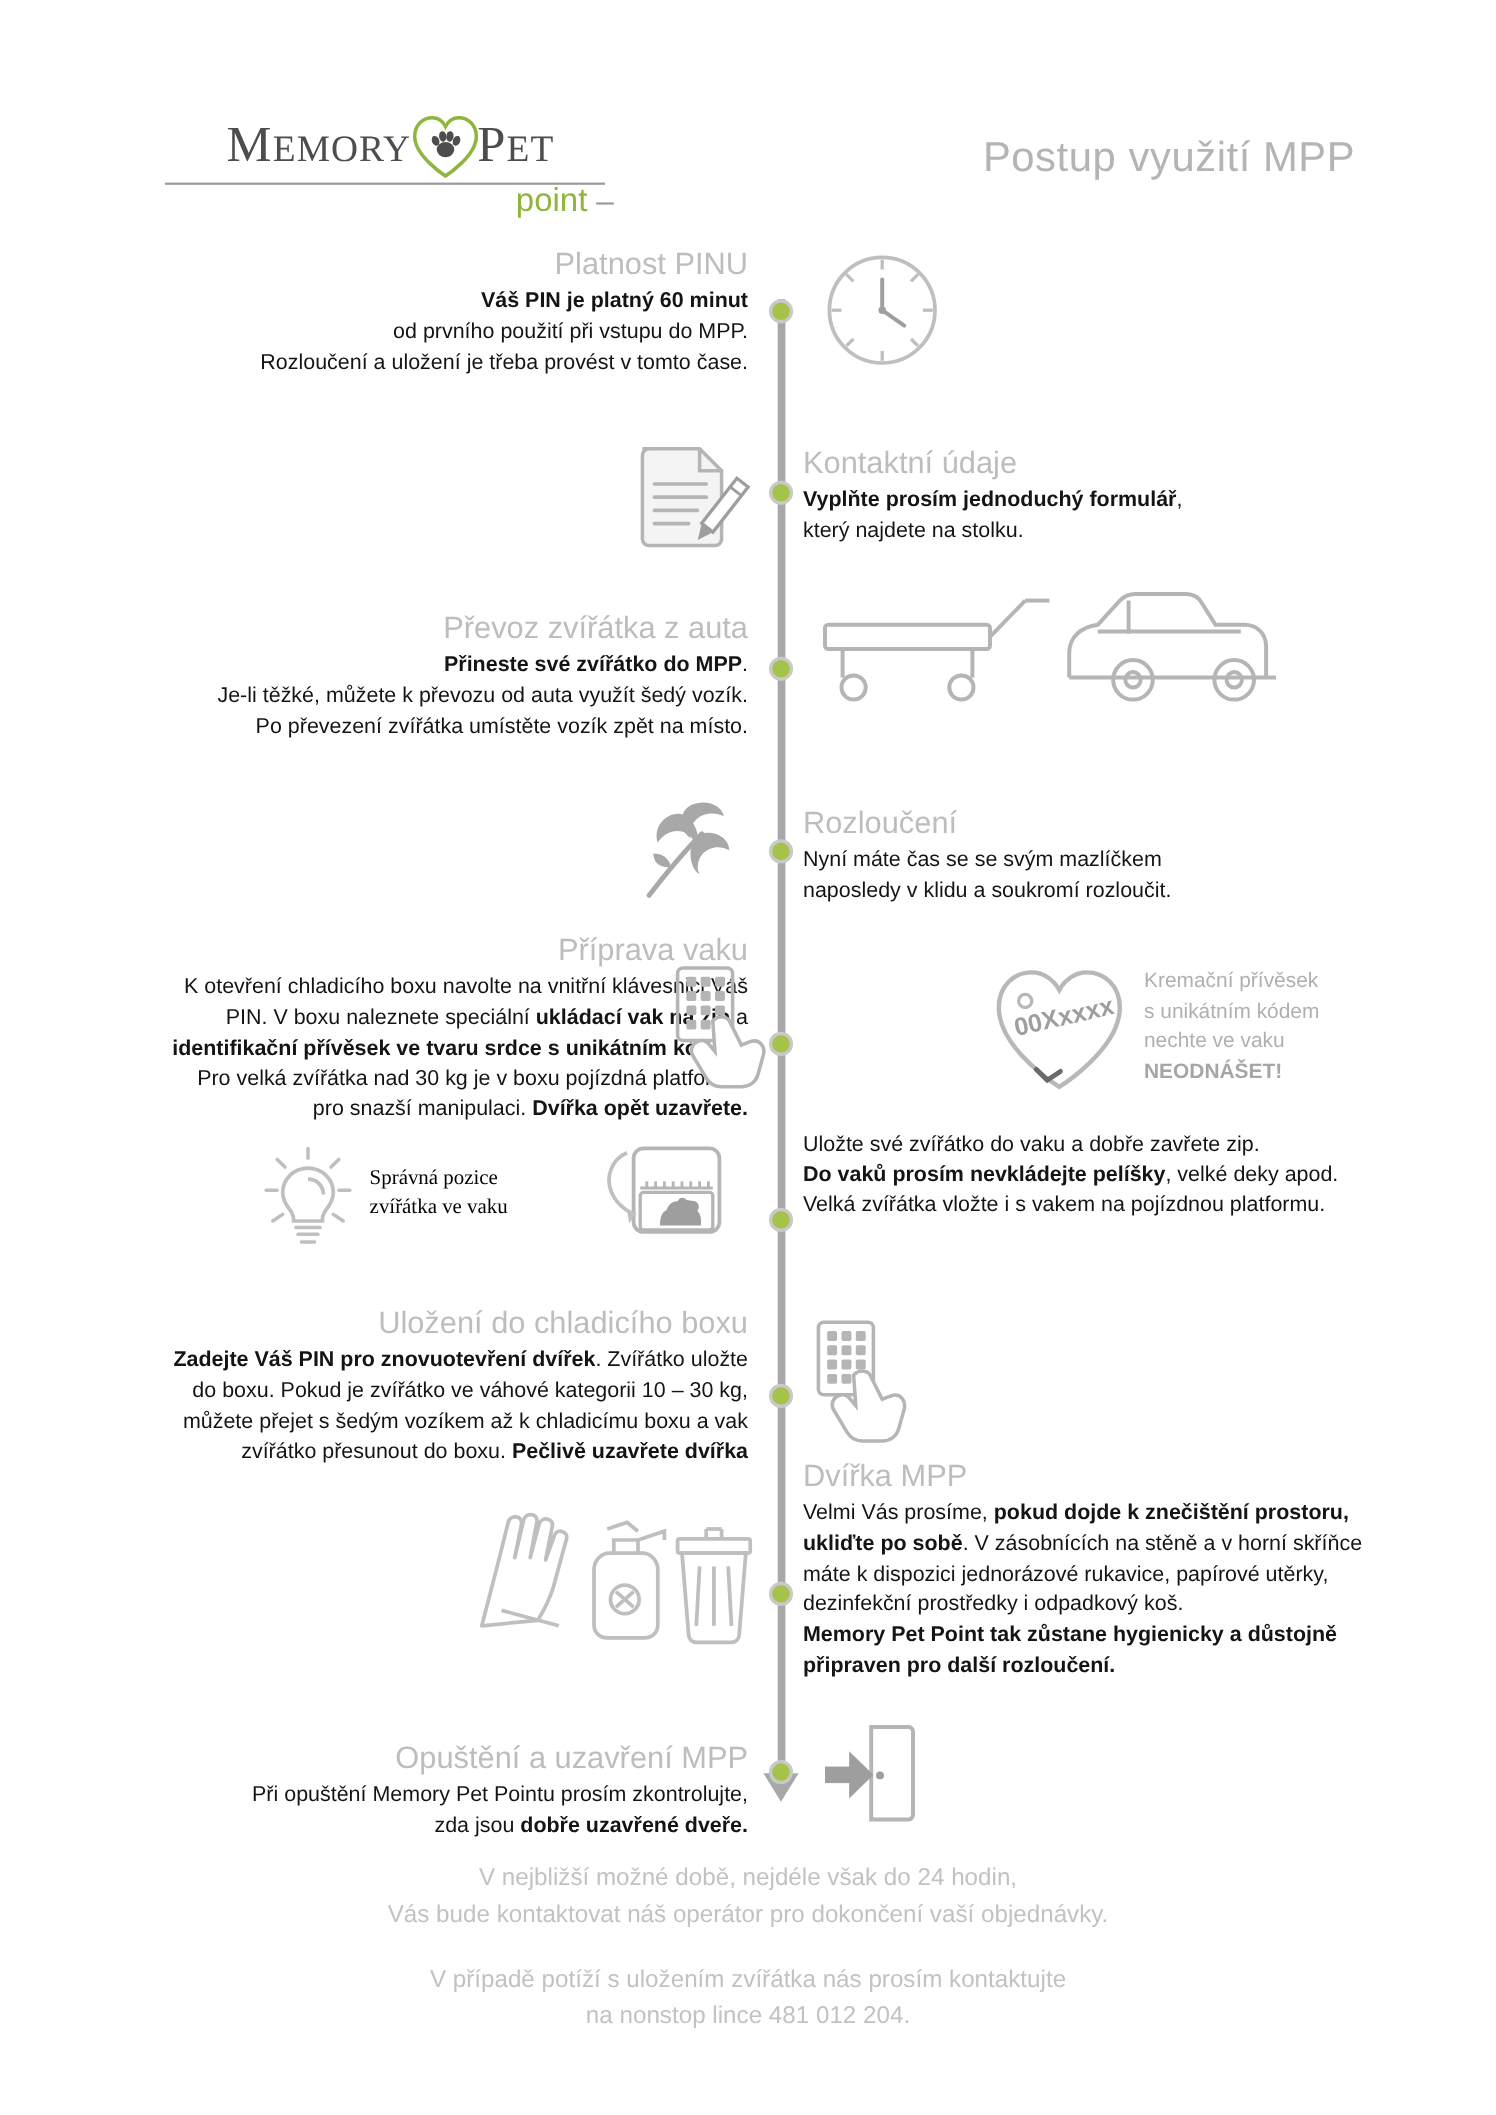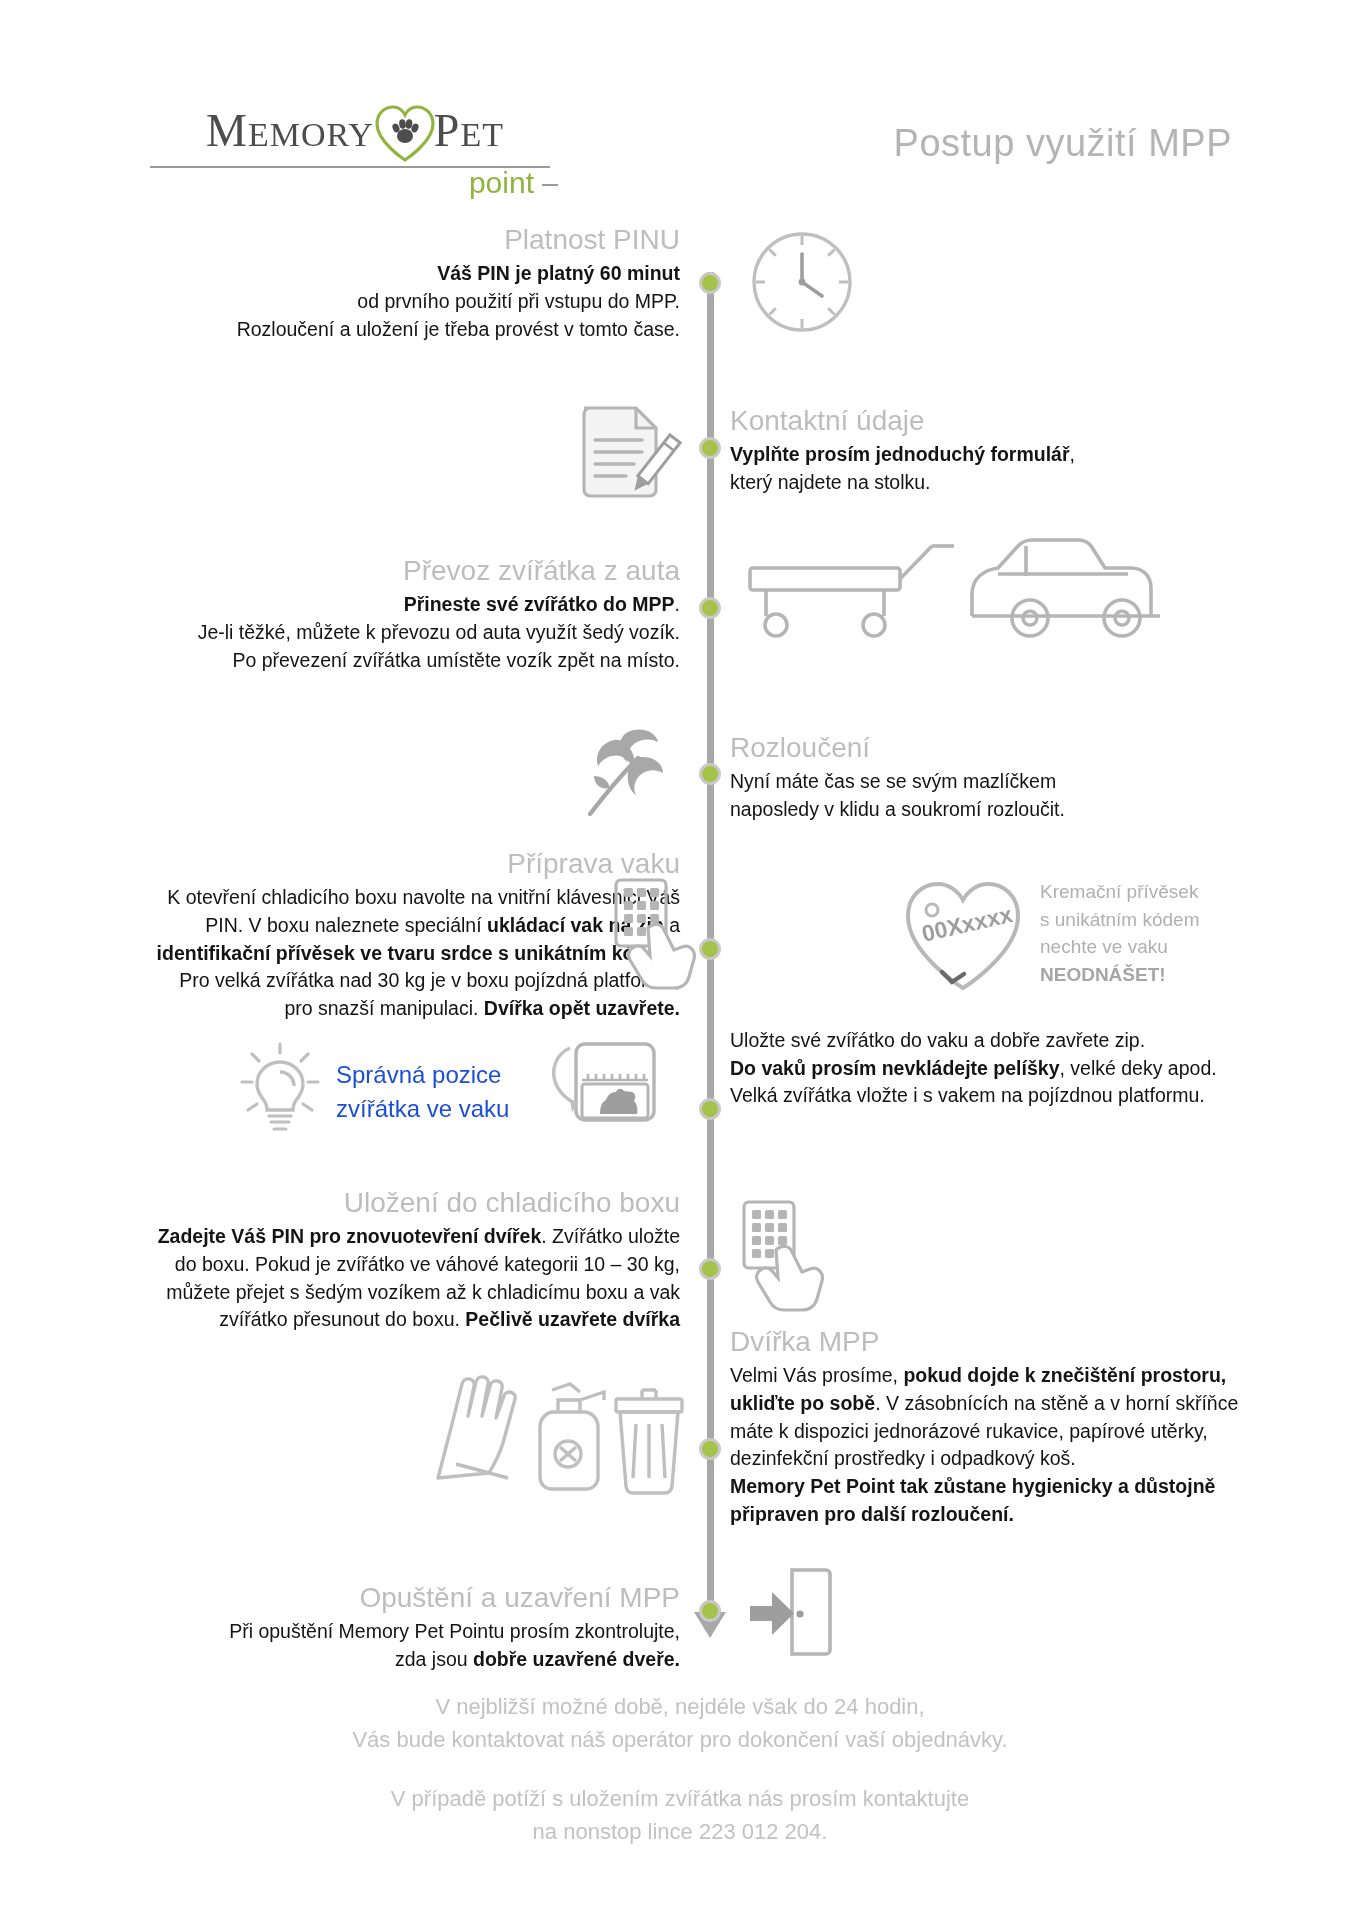--- a/index.html
+++ b/index.html
@@ -52,21 +52,21 @@
   .blk.right{text-align:left;}
   .blk.left{text-align:right;}
   .h{
     color:#bdbdbd;font-size:28px;font-weight:400;margin:0 0 2px 0;line-height:1.3;
   }
   .p{font-size:19.5px;line-height:1.42;margin:0;color:#141414;}
   .p b{font-weight:700;}
 
   
   .note{font-size:19px;line-height:1.45;color:#b0b0b0;}
-  .note-cap{font-size:24px;line-height:1.42;color:#1d4ed8;}
+  .note-cap{font-size:19px;line-height:1.42;color:#000000;font-family:Liberation Serif, serif;}
 
   .footer{
     position:absolute;left:0;right:0;text-align:center;color:#c2c2c2;
     font-size:22px;line-height:1.5;font-weight:400;
   }
 
   svg{display:block;overflow:visible;}
   .ico{position:absolute;}
 </style>
 </head>
@@ -359,16 +359,16 @@
       </g>
     </svg>
   </span>
 
   <div class="footer" style="top:1690px">
     <div>V nejbližší možné době, nejdéle však do 24 hodin,</div>
     <div>Vás bude kontaktovat náš operátor pro dokončení vaší objednávky.</div>
   </div>
   <div class="footer" style="top:1782px">
     <div>V případě potíží s uložením zvířátka nás prosím kontaktujte</div>
-    <div>na nonstop lince 223 012 204.</div>
+    <div>na nonstop lince 481 012 204.</div>
   </div>
 
 </div>
 
 </body></html>

